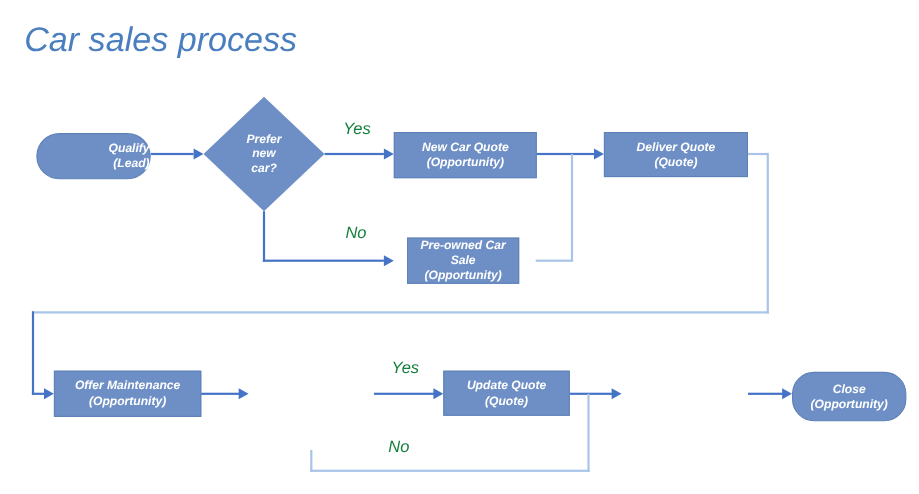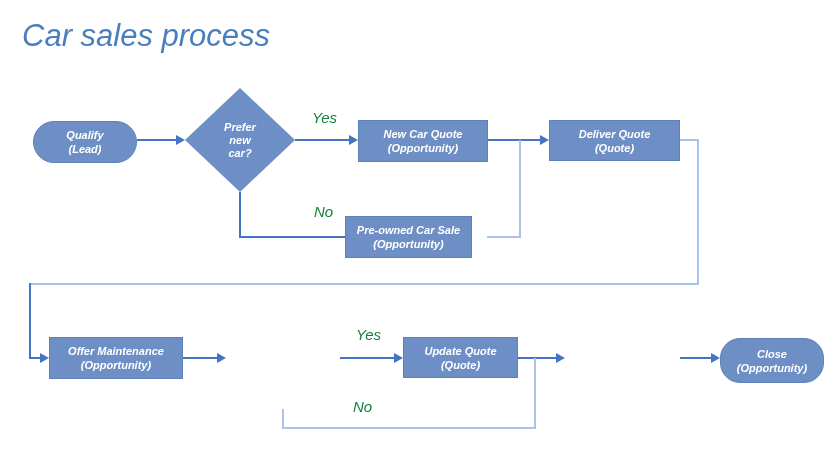--- a/index.html
+++ b/index.html
@@ -107,42 +107,42 @@
 
   <div class="seg light" style="left:282px; top:409px; width:2px;   height:20px;"></div>
   <div class="seg light" style="left:282px; top:427px; width:254px; height:2px;"></div>
   <div class="seg light" style="left:534px; top:358px; width:2px;   height:71px;"></div>
 
   <div class="edge-label" style="left:312px; top:109px;">Yes</div>
   <div class="edge-label" style="left:314px; top:203px;">No</div>
   <div class="edge-label" style="left:356px; top:326px;">Yes</div>
   <div class="edge-label" style="left:353px; top:398px;">No</div>
 
-  <div class="shape terminator" style="left:33px; top:121px; width:104px; height:42px;">
+  <div class="shape terminator" style="left:33px; top:121px; width:104px; height:42px;align-items:flex-end;">
     <span>Qualify</span>
     <span>(Lead)</span>
   </div>
 
   <div class="shape decision" style="left:185px; top:88px; width:110px; height:104px; line-height:13px;">
     <span>Prefer</span>
     <span>new</span>
     <span>car?</span>
   </div>
 
   <div class="shape process" style="left:358px; top:120px; width:130px; height:42px;">
     <span>New Car Quote</span>
     <span>(Opportunity)</span>
   </div>
 
   <div class="shape process" style="left:549px; top:120px; width:131px; height:41px;">
     <span>Deliver Quote</span>
     <span>(Quote)</span>
   </div>
 
-  <div class="shape process" style="left:345px; top:216px; width:127px; height:42px;">
+  <div class="shape process" style="left:370px; top:216px; width:102px; height:42px;">
     <span>Pre-owned Car Sale</span>
     <span>(Opportunity)</span>
   </div>
 
   <div class="shape process" style="left:49px; top:337px; width:134px; height:42px;">
     <span>Offer Maintenance</span>
     <span>(Opportunity)</span>
   </div>
 
 

